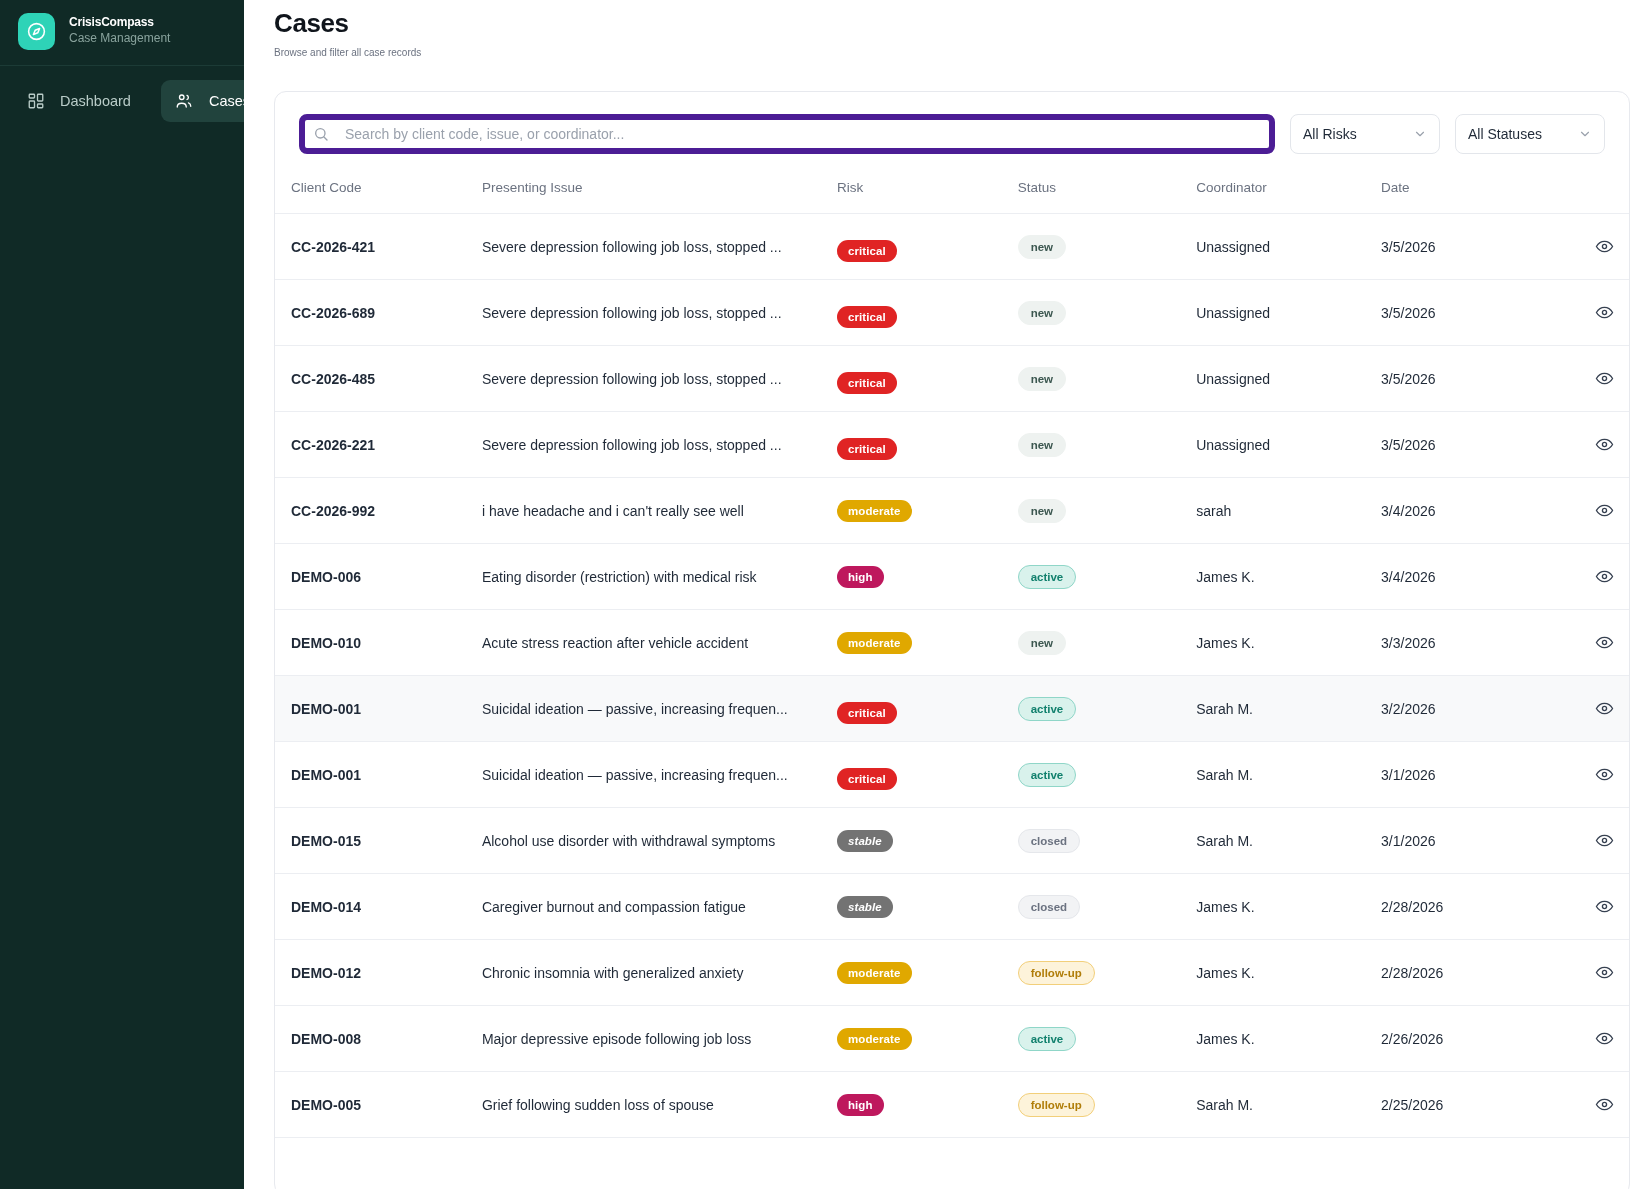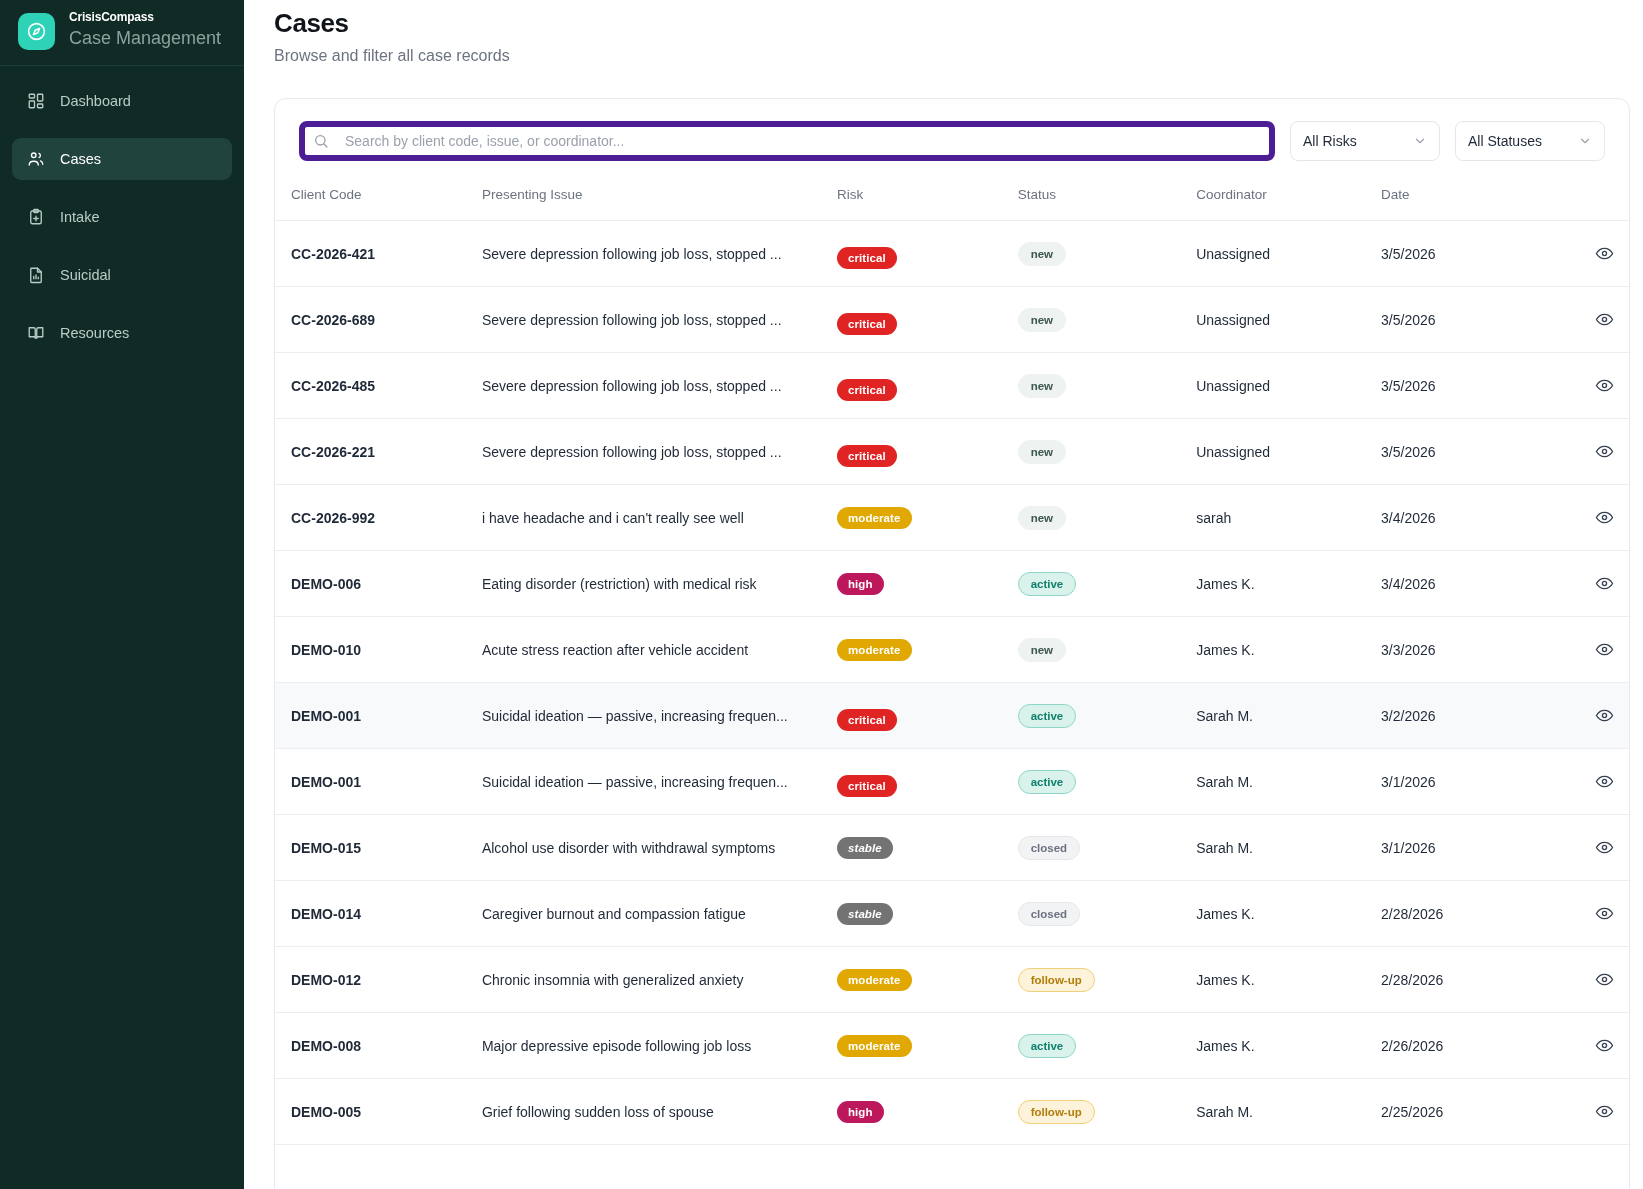--- a/index.html
+++ b/index.html
@@ -27,39 +27,39 @@
     width: 37px; height: 37px; flex: 0 0 37px;
     border-radius: 10px;
     background: #2ed3b7;
     display: flex; align-items: center; justify-content: center;
   }
   .brand-text { display: flex; flex-direction: column; justify-content: center; }
   .brand-title {
     font-size: 12px; font-weight: bold; color: #ffffff;
     letter-spacing: -0.2px; line-height: 1.15;
   }
-  .brand-sub { font-size: 18px; color: #89a39d; line-height: 1.5; }
-
-  .nav { padding: 14px 12px 0 12px; display: flex; flex-direction: column; gap: 16px; justify-content: space-between; }
+  .brand-sub { font-size: 12px; color: #89a39d; line-height: 1.5; }
+
+  .nav { padding: 14px 12px 0 12px; display: flex; flex-direction: row; gap: 16px; justify-content: space-between; }
   .nav-item {
     display: flex; align-items: center; gap: 15px;
     height: 42px; padding: 0 14px;
     border-radius: 9px;
     color: #b9ccc8; font-size: 14.5px;
     cursor: pointer;
   }
   .nav-item .nicon { width: 19px; height: 19px; flex: 0 0 19px; display:flex; align-items:center; justify-content:center;}
   .nav-item.active { background: #21433d; color: #ffffff; }
   .nav-item.active .nicon svg { stroke: #ffffff; }
 
   
   .main { flex: 1; background: #ffffff; padding: 0 0 0 0; overflow: hidden; }
   .page-head { padding: 8px 30px 0 30px; }
   .page-title { font-size: 26px; font-weight: bold; color: #10151c; letter-spacing: -0.4px; }
-  .page-sub { font-size: 16px; color: #6b7280; margin-top: 8px; }
+  .page-sub { font-size: 10px; color: #6b7280; margin-top: 8px; }
 
   .card {
     margin: 33px 13px 0 30px;
     border: 1px solid #e7e9ee;
     border-radius: 12px;
     background: #ffffff;
     overflow: hidden;
     height: 1105px;
   }
   .filters {

